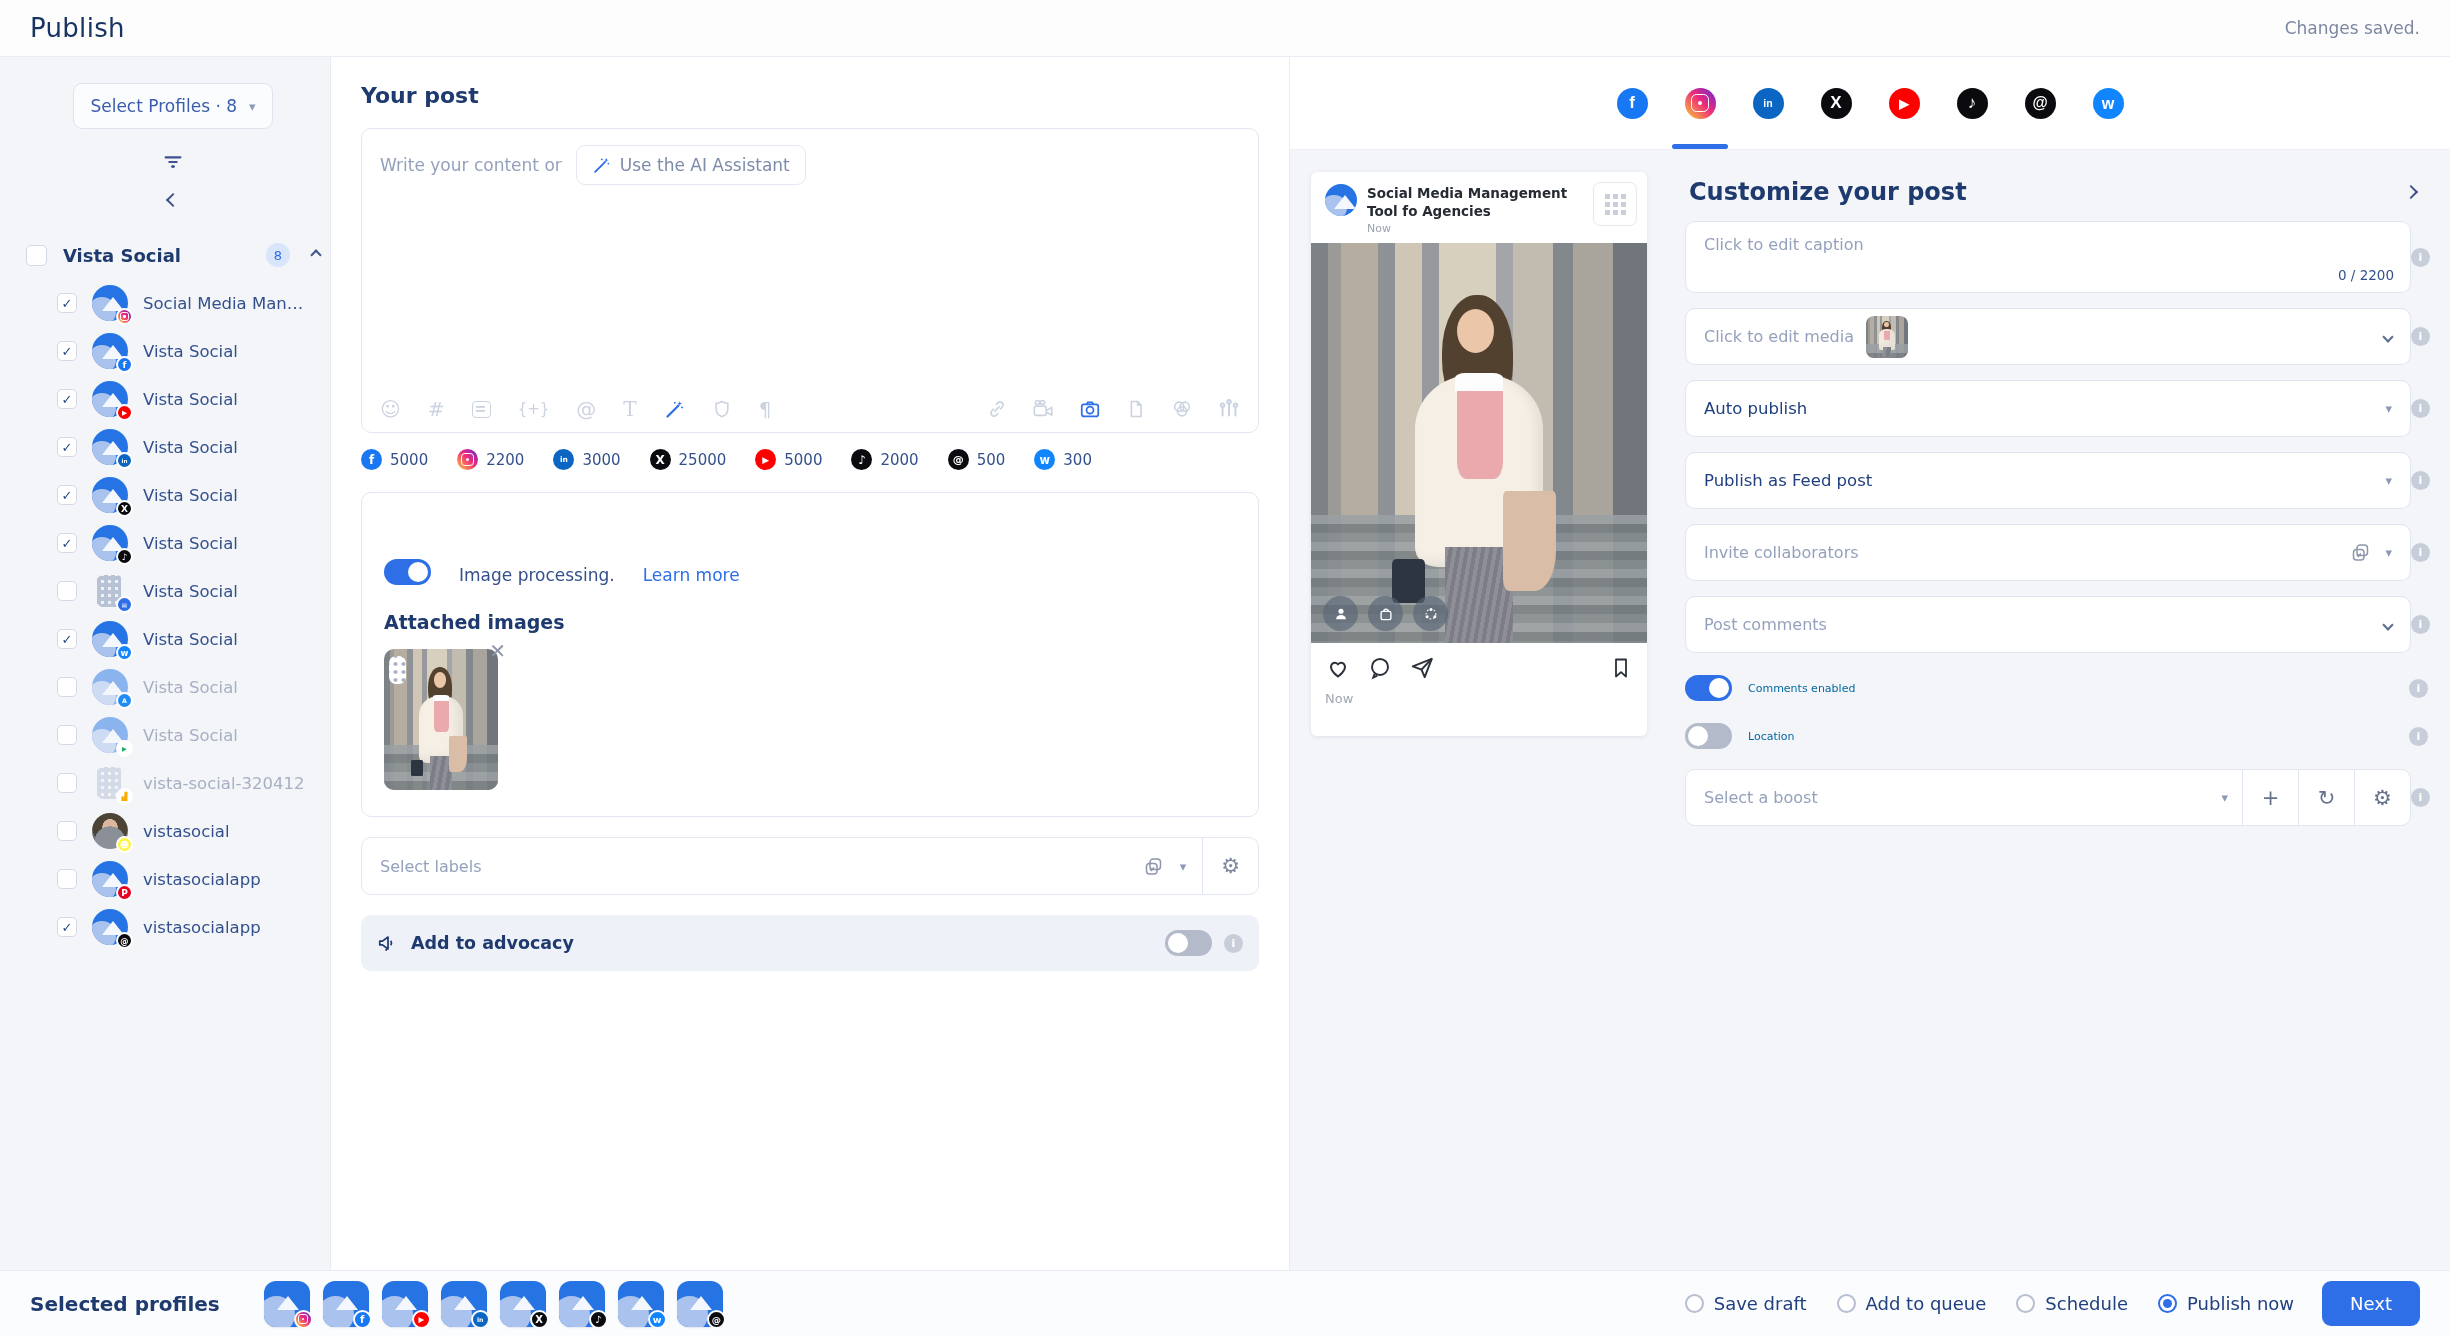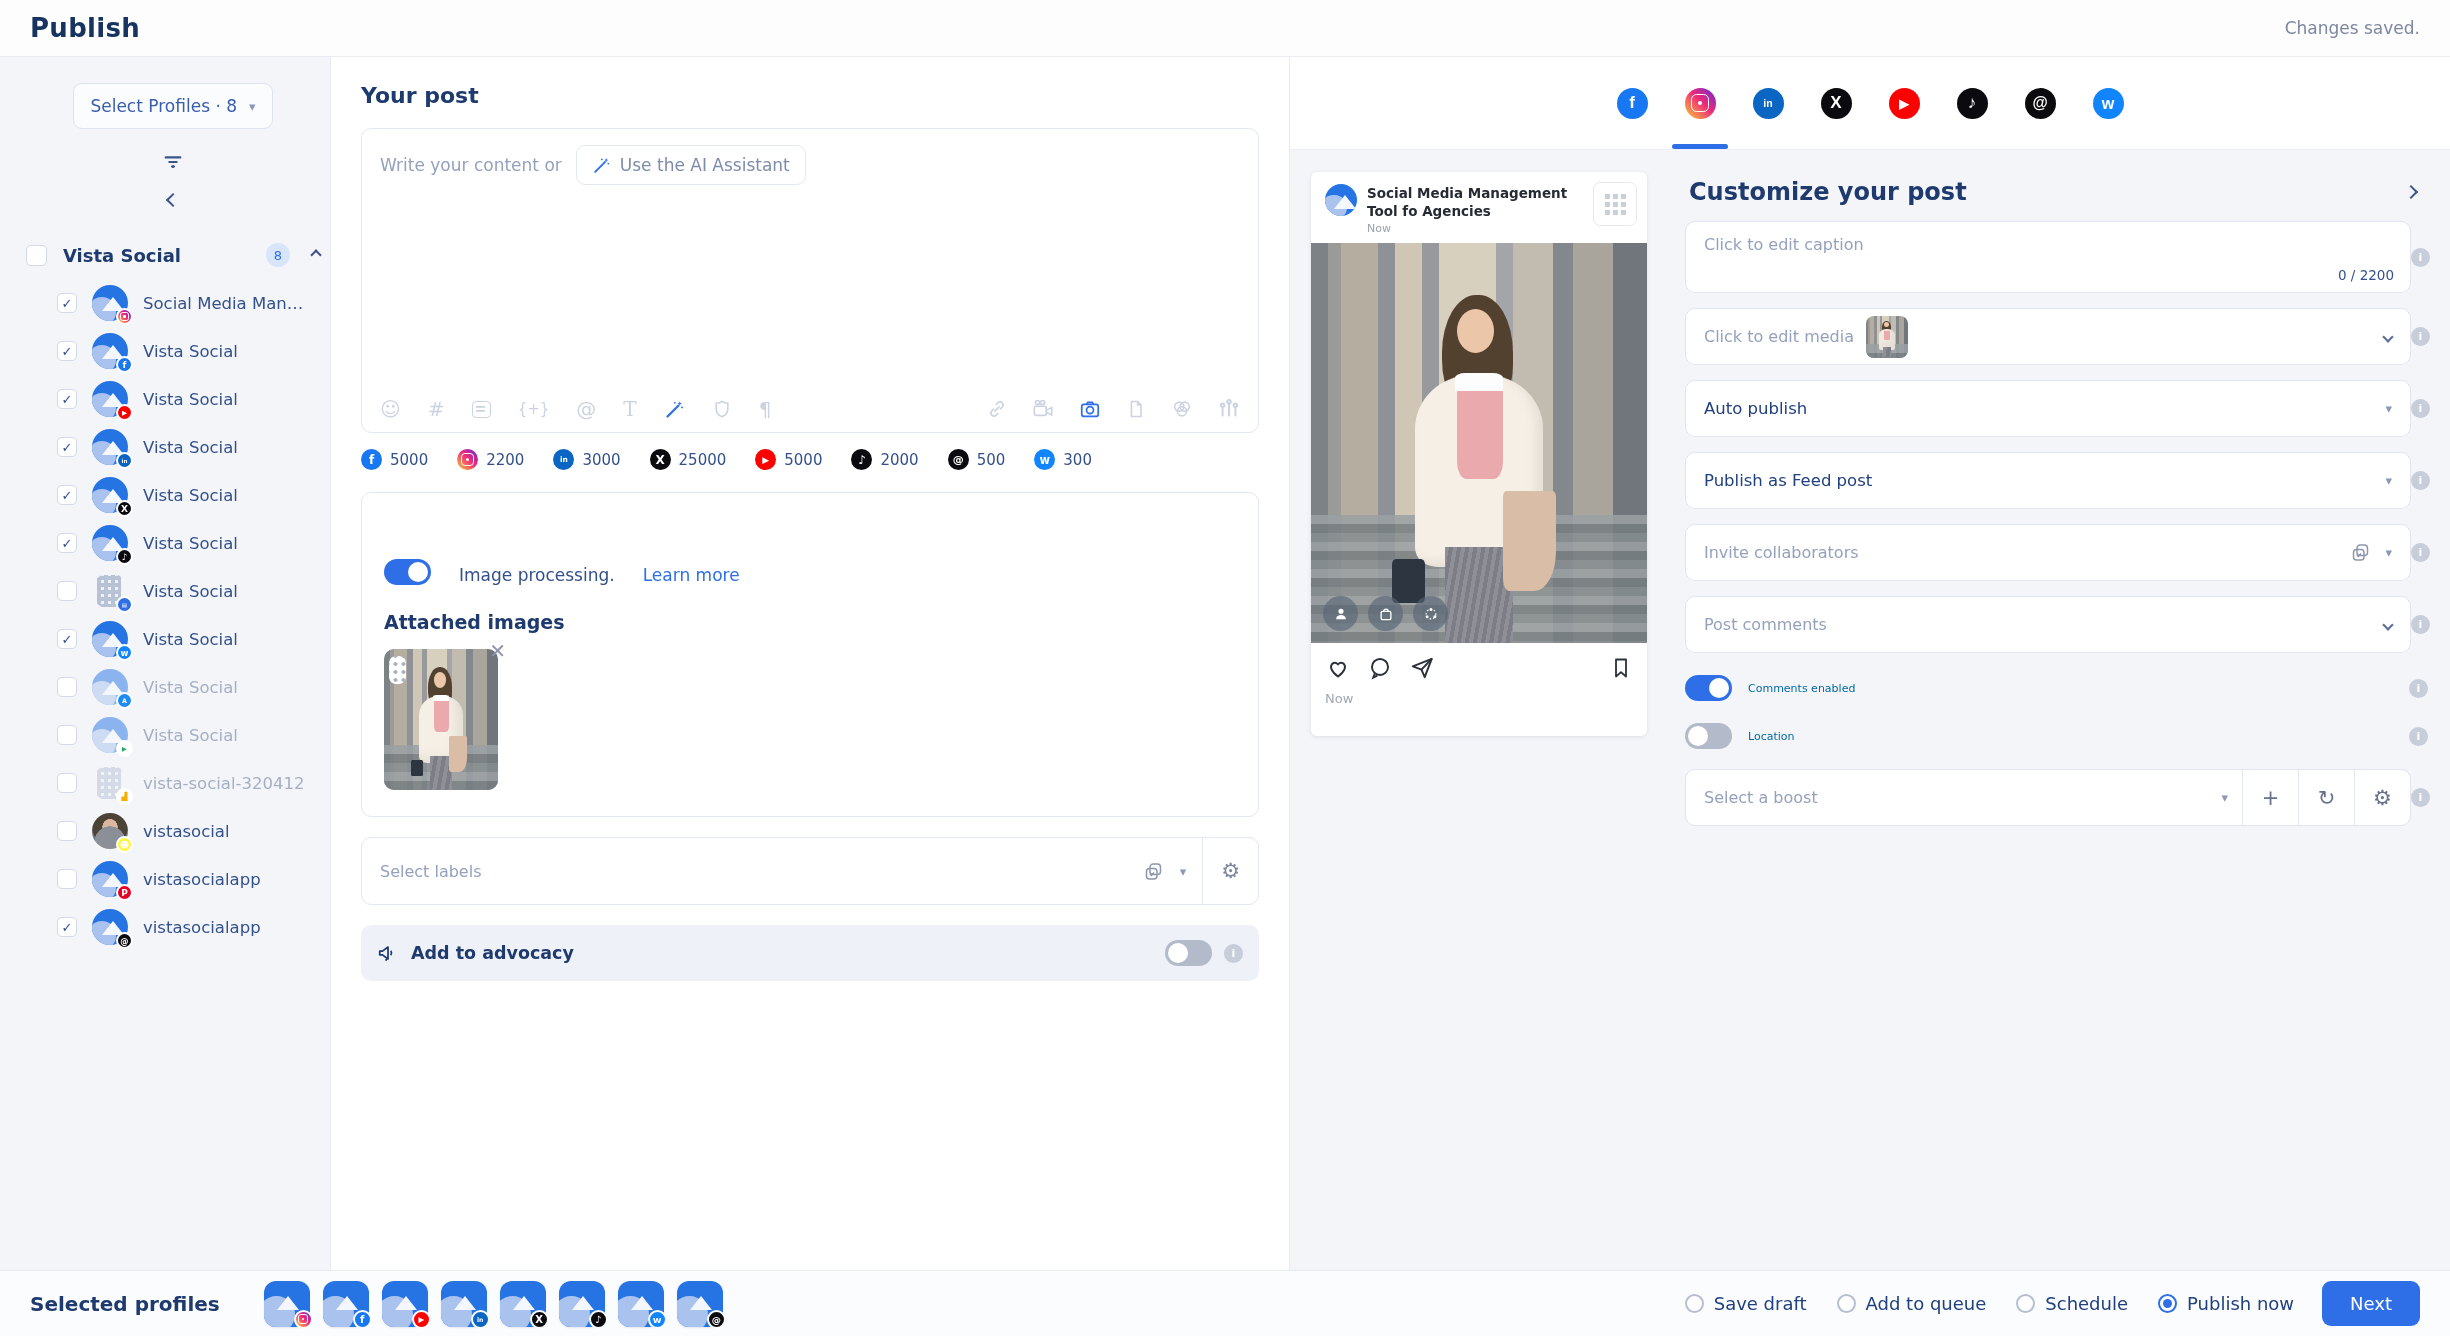--- a/index.html
+++ b/index.html
@@ -2,21 +2,21 @@
 <html><head>
 <meta charset="utf-8">
 <style>
   * { margin:0; padding:0; box-sizing:border-box; }
   html,body { background:#e9ebf1; }
   body { font-family:"DejaVu Sans","Liberation Sans",sans-serif; }
   .app { width:2450px; height:1336px; position:relative; background:#f3f5f9; overflow:hidden; display:flex; flex-direction:column; }
 
   
   .topbar { height:57px; background:#fdfdfe; border-bottom:1px solid #e9ecf2; display:flex; align-items:center; justify-content:space-between; padding:0 30px; flex:0 0 auto; }
-  .page-title { font-size:26px; font-weight:700; color:#17335f; letter-spacing:.3px; }
+  .page-title { font-size:26px; font-weight:400; color:#17335f; letter-spacing:.3px; }
   .saved-status { font-size:17px; color:#7c87a0; }
 
   .main { flex:1 1 auto; display:flex; min-height:0; }
 
   
   .sidebar { width:330px; flex:0 0 auto; padding:26px 10px 0 26px; background:#f3f5f9; }
   .side-controls { display:flex; align-items:center; gap:22px;flex-direction:column; }
   .select-profiles { display:inline-flex; align-items:center; gap:12px; height:46px; padding:0 16px; background:#fbfcfe; border:1px solid #dde3ef; border-radius:9px; font-size:17px; color:#3a5dac; cursor:pointer; font-family:inherit; }
   .caret { color:#8b98b8; font-size:13px; }
   .filter-btn, .collapse-btn { cursor:pointer; display:inline-flex; align-items:center; }
@@ -103,21 +103,21 @@
   .ip-row { display:flex; align-items:flex-end; gap:28px; }
   .ip-label { font-size:17px; color:#33508c; }
   .learn-more { font-size:17px; color:#2e6fe8; cursor:pointer;margin-top:48px; }
   .attach-title { font-size:19px; font-weight:600; color:#1e3a6e; margin:26px 0 16px; }
   .thumb { width:114px; height:141px; border-radius:10px; position:relative; }
   .thumb .photo { width:100%; height:100%; border-radius:10px; }
   .drag-handle { position:absolute; left:5px; top:7px; width:17px; height:28px; background:#fff; border-radius:7px; z-index:5;
       background-image:radial-gradient(#a9b2c4 1.6px, transparent 1.8px); background-size:8px 8px; background-position:2.5px 4px; }
   .thumb-close { position:absolute; right:-8px; top:-10px; color:#8d96aa; font-size:20px; z-index:5; cursor:pointer; }
 
-  .labels-input { margin-top:20px; height:68px; border:1px solid #e2e7f1; border-radius:10px; display:flex; align-items:center; padding:0 0 0 18px; }
+  .labels-input { margin-top:20px; height:58px; border:1px solid #e2e7f1; border-radius:10px; display:flex; align-items:center; padding:0 0 0 18px; }
   .labels-input .ph { font-size:16px; flex:1; }
   .li-icons { display:flex; align-items:center; gap:16px; padding:0 16px; }
   .li-gear { border-left:1px solid #e2e7f1; align-self:stretch; display:flex; align-items:center; padding:0 18px; }
   .gear-glyph { color:#7d879e; font-size:21px; cursor:pointer; }
 
   .advocacy { margin-top:20px; height:56px; background:#eef1f7; border-radius:10px; display:flex; align-items:center; gap:12px; padding:0 16px; }
   .advocacy-label { font-size:17.5px; font-weight:600; color:#1e3a6e; flex:1; }
   .info { width:19px; height:19px; border-radius:50%; background:#c7cdd9; color:#fff; font-size:11px; font-weight:700; display:inline-flex; align-items:center; justify-content:center; flex:0 0 auto; font-style:normal; cursor:pointer; }
 
   

